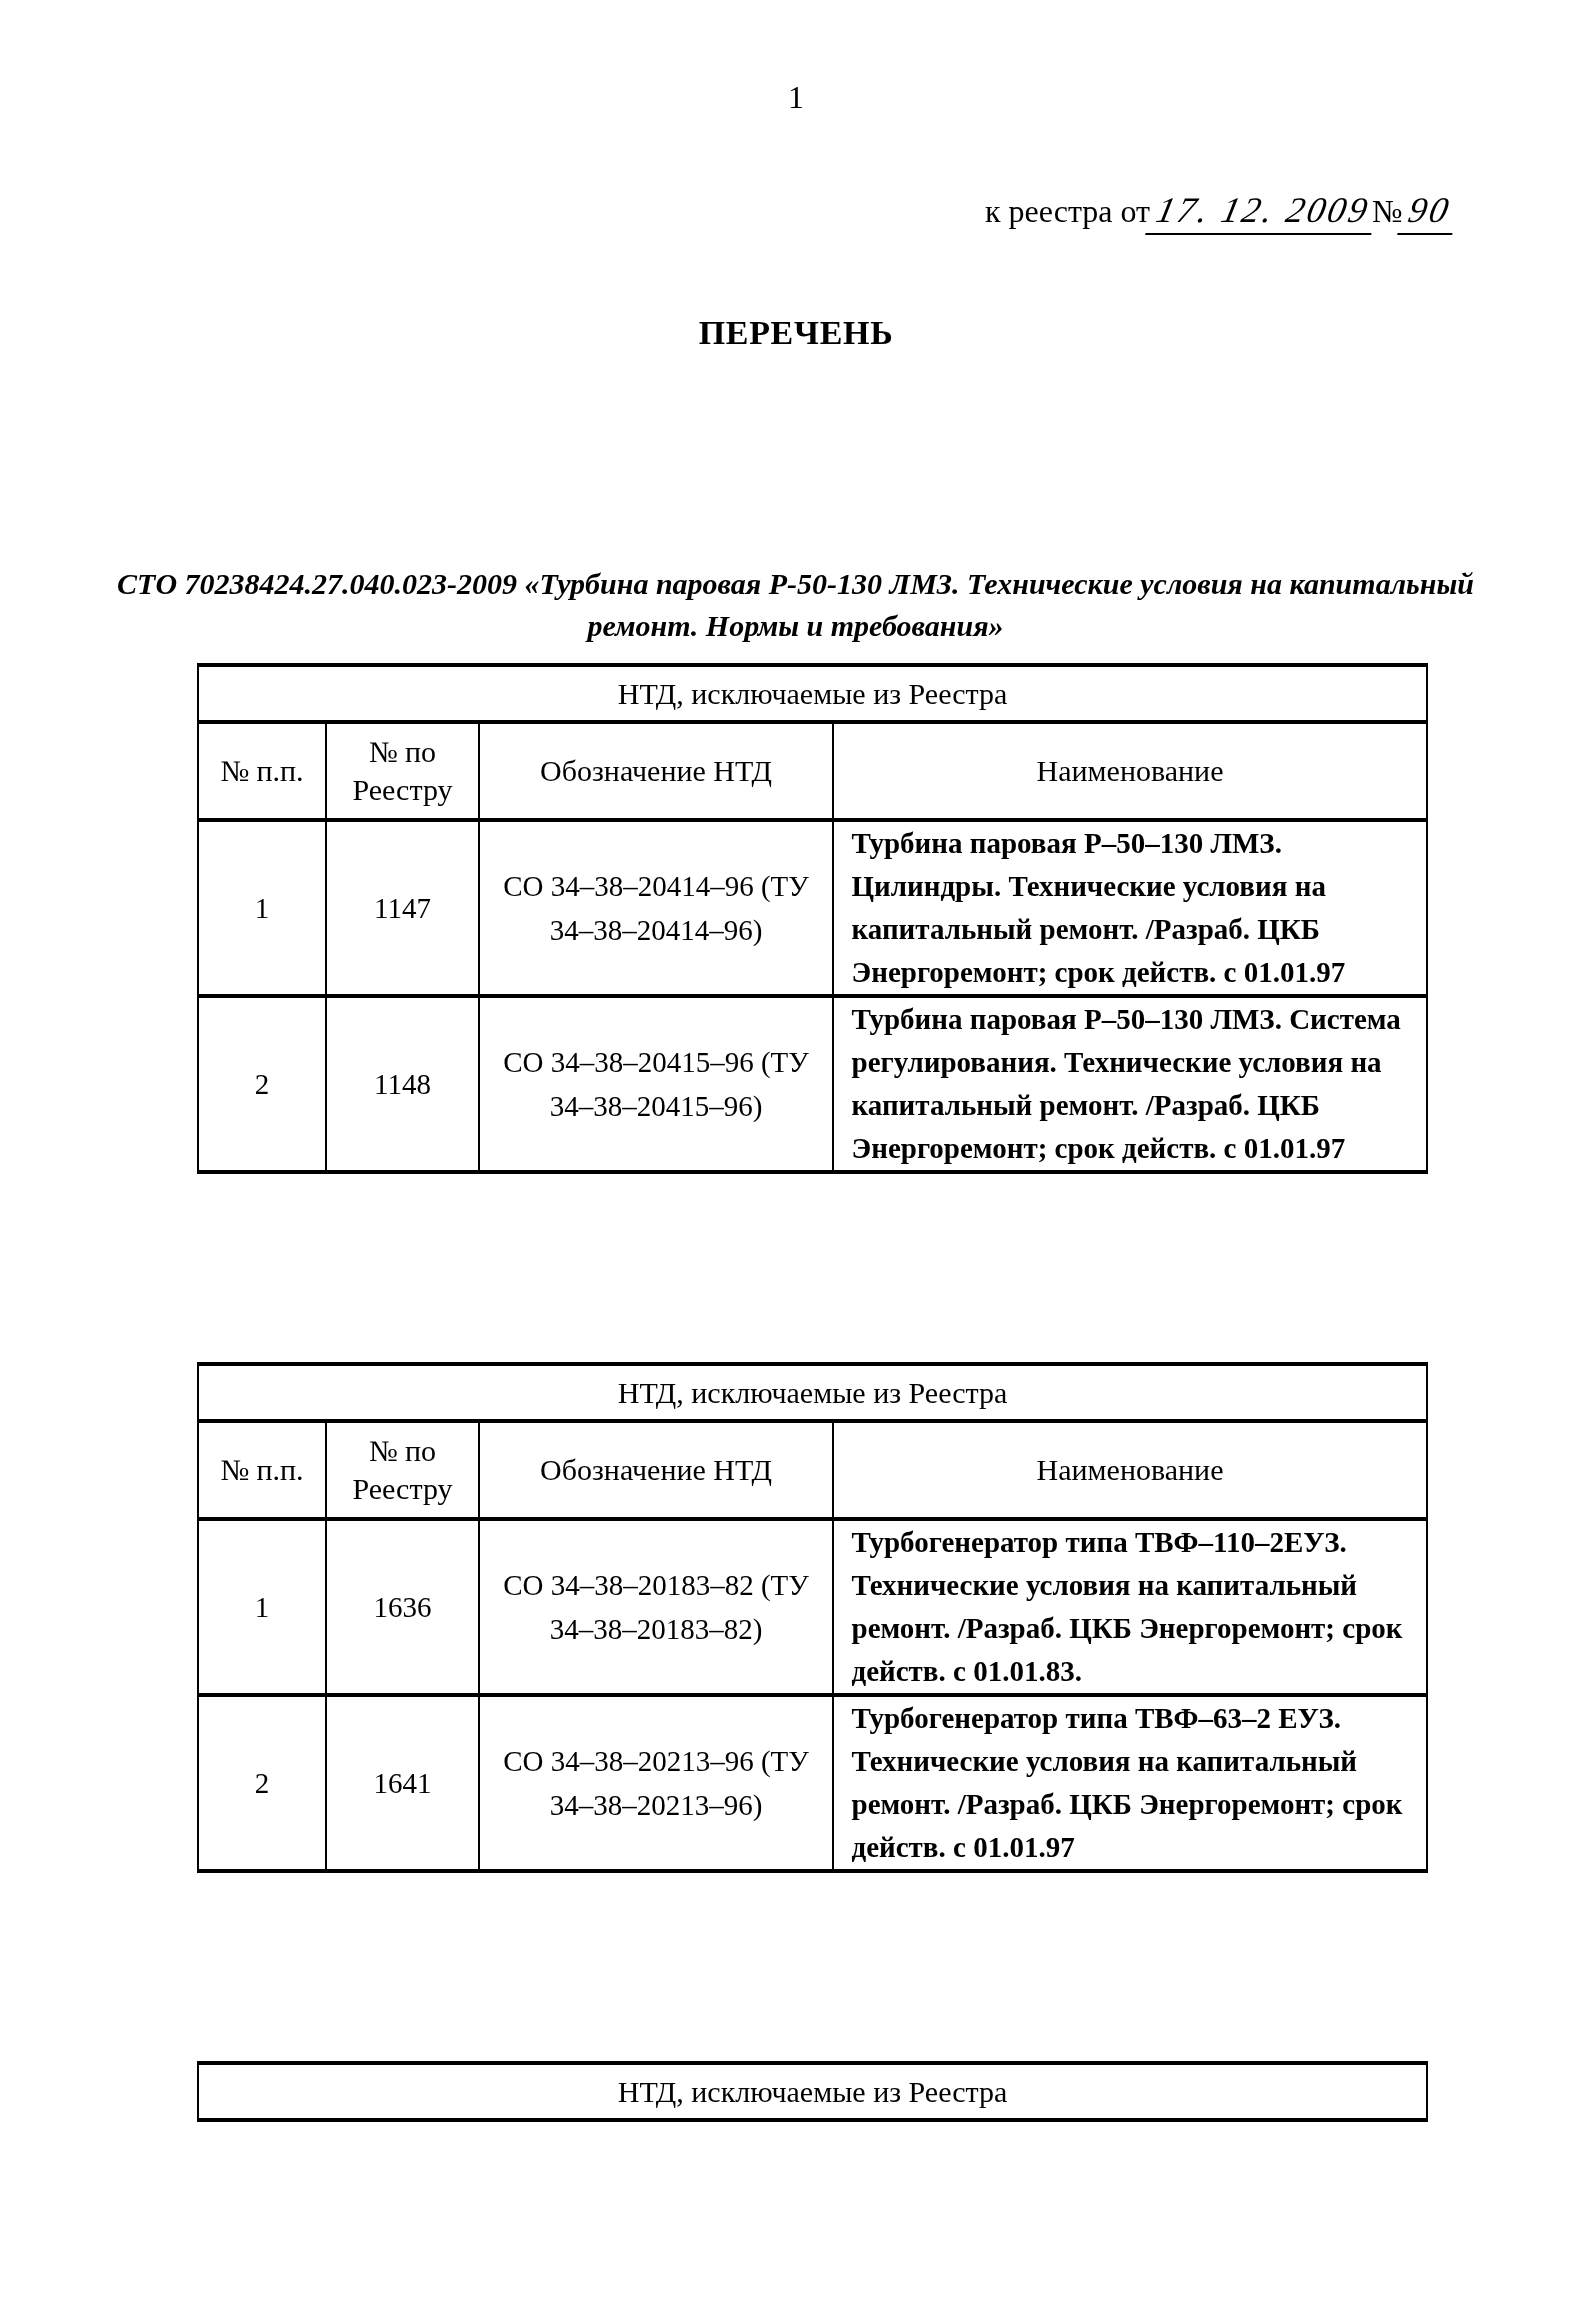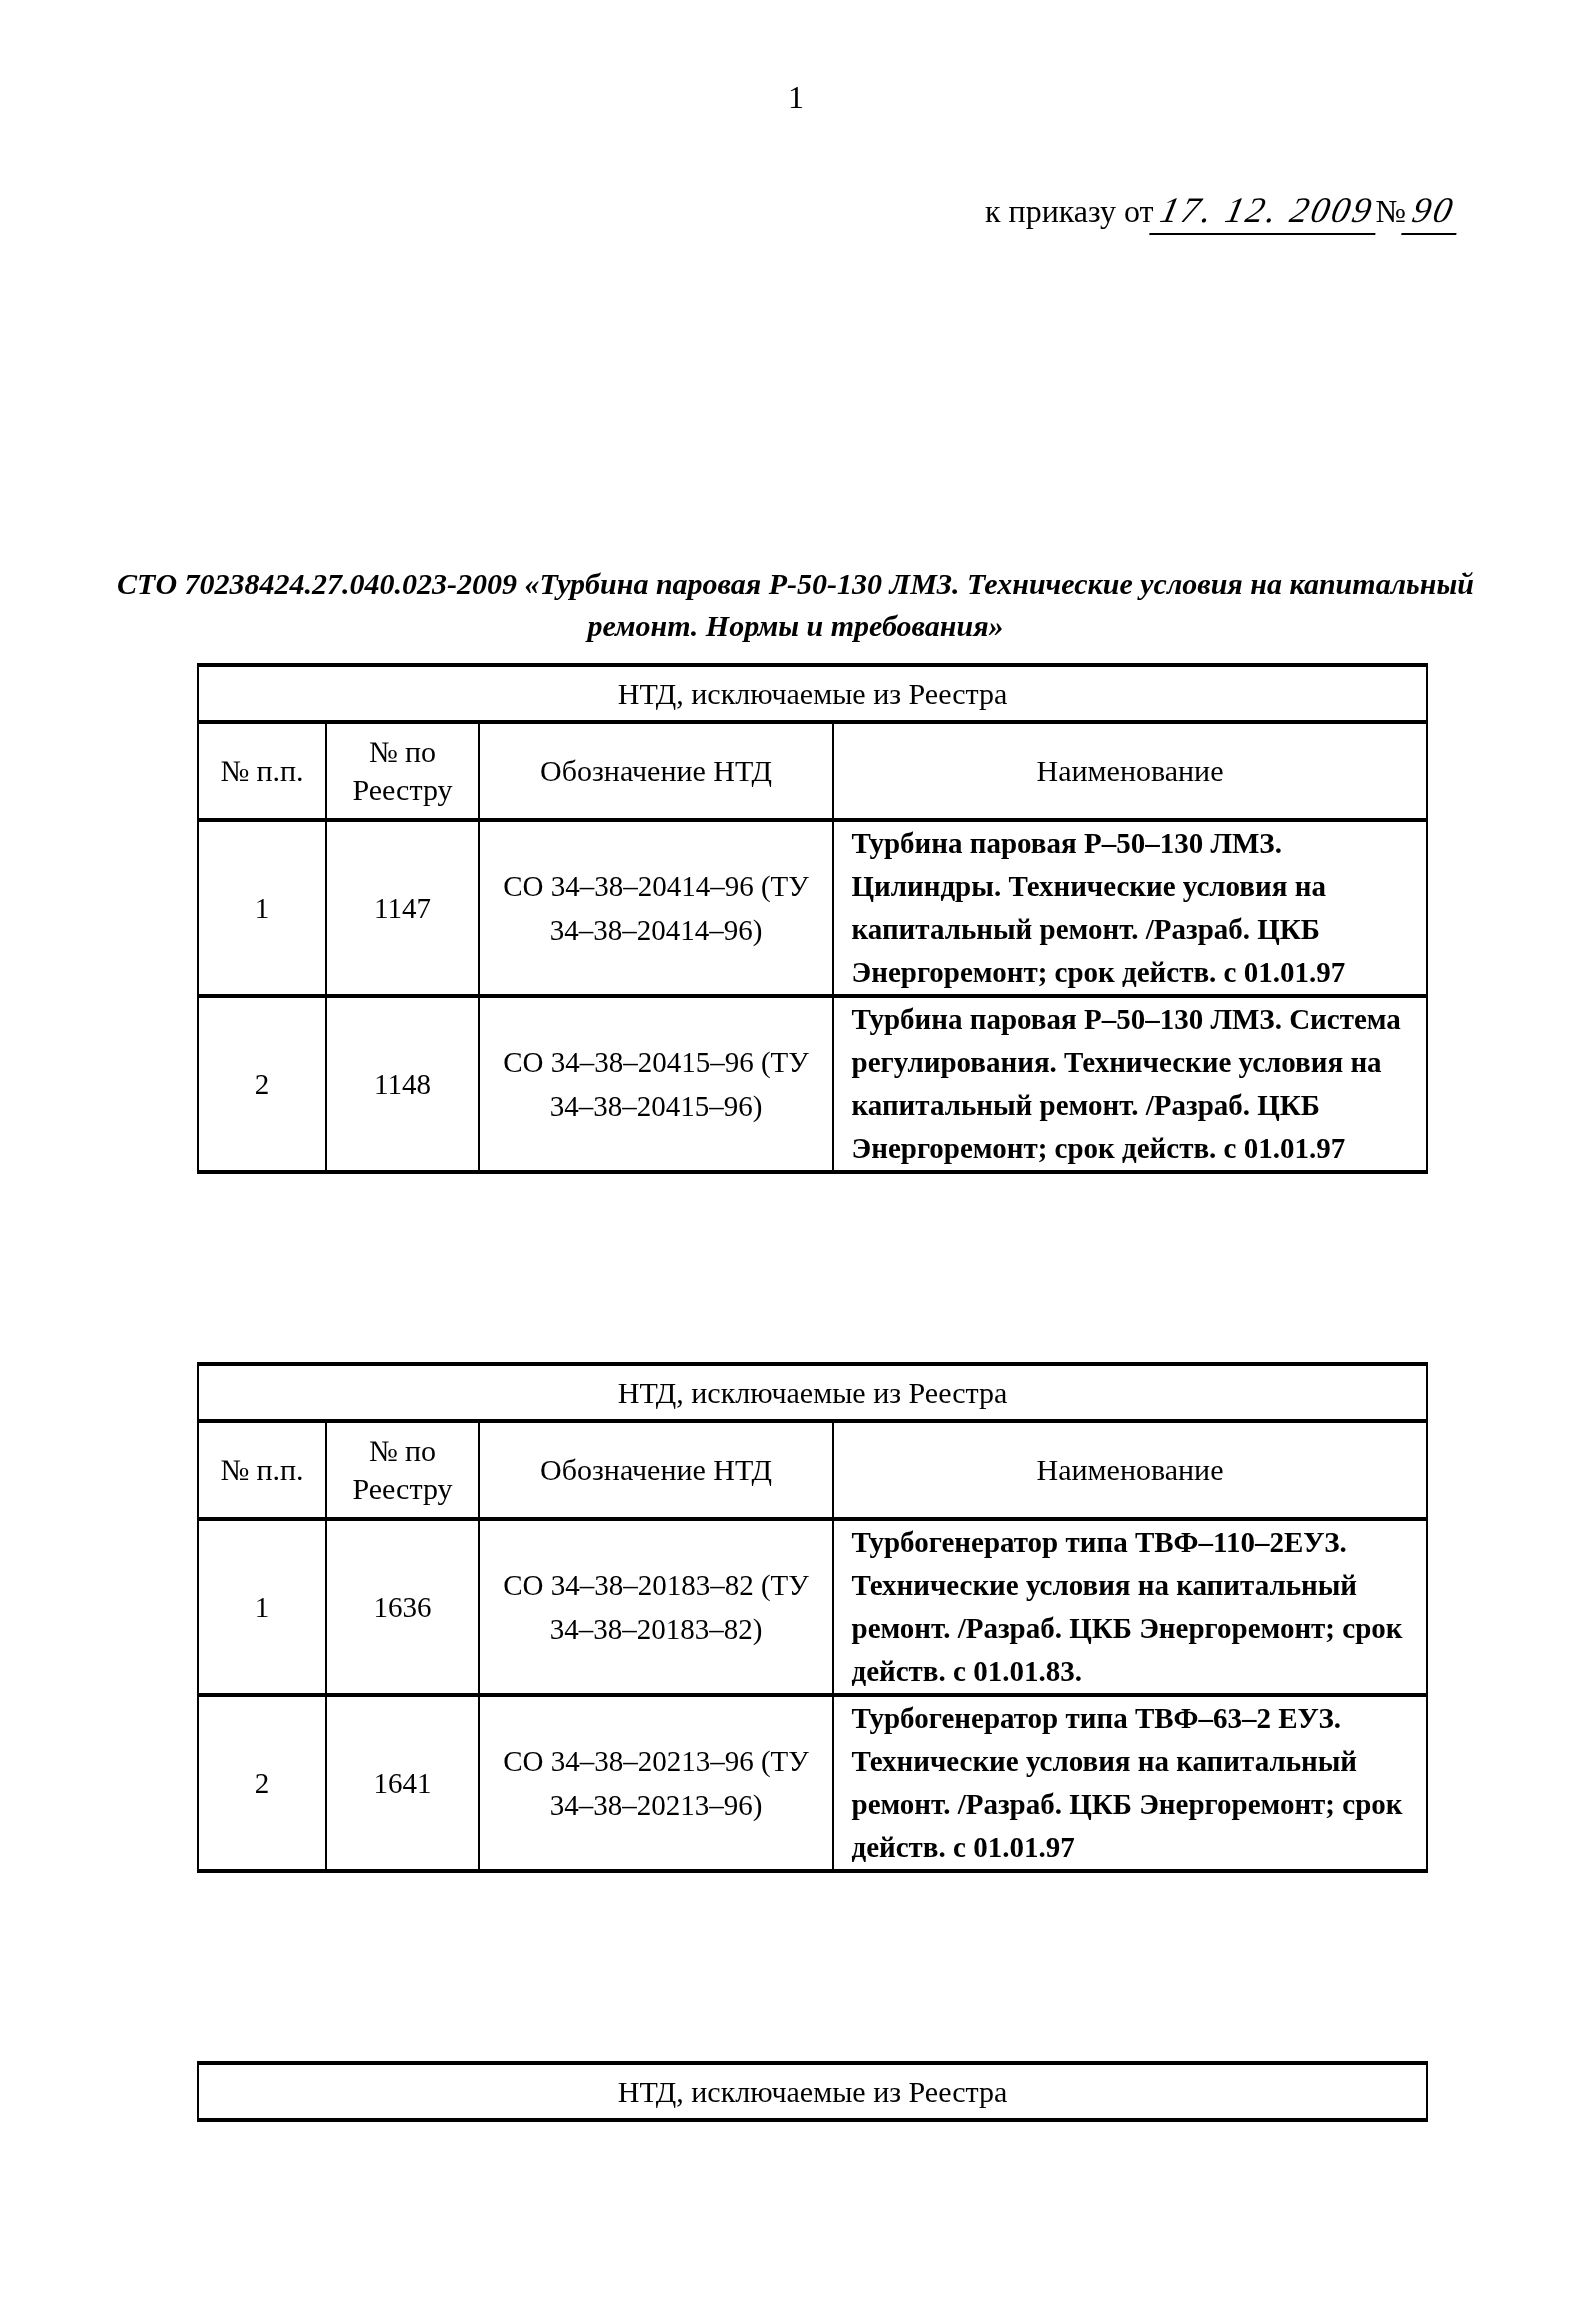--- a/index.html
+++ b/index.html
@@ -72,27 +72,28 @@
 </style>
 </head>
 <body>
 
 <div class="page">
 
   <div class="page-number">1</div>
 
   <div class="annotation">
     <div class="annotation-line2">
-      <span>к приказу от</span>
+      <span>к реестра от</span>
       <span class="handwritten underlined">17. 12. 2009</span>
       <span class="numero">№</span>
       <span class="handwritten underlined">90</span>
     </div>
   </div>
 
+  <div class="title">ПЕРЕЧЕНЬ</div>
 
 
   <div class="section-heading sh1">СТО 70238424.27.040.023-2009 «Турбина паровая Р-50-130 ЛМЗ. Технические условия на капитальный ремонт. Нормы и требования»</div>
 
   <table class="ntd-table t1">
     <colgroup>
         <col style="width:128px">
         <col style="width:153px">
         <col style="width:354px">
         <col style="width:594px">

